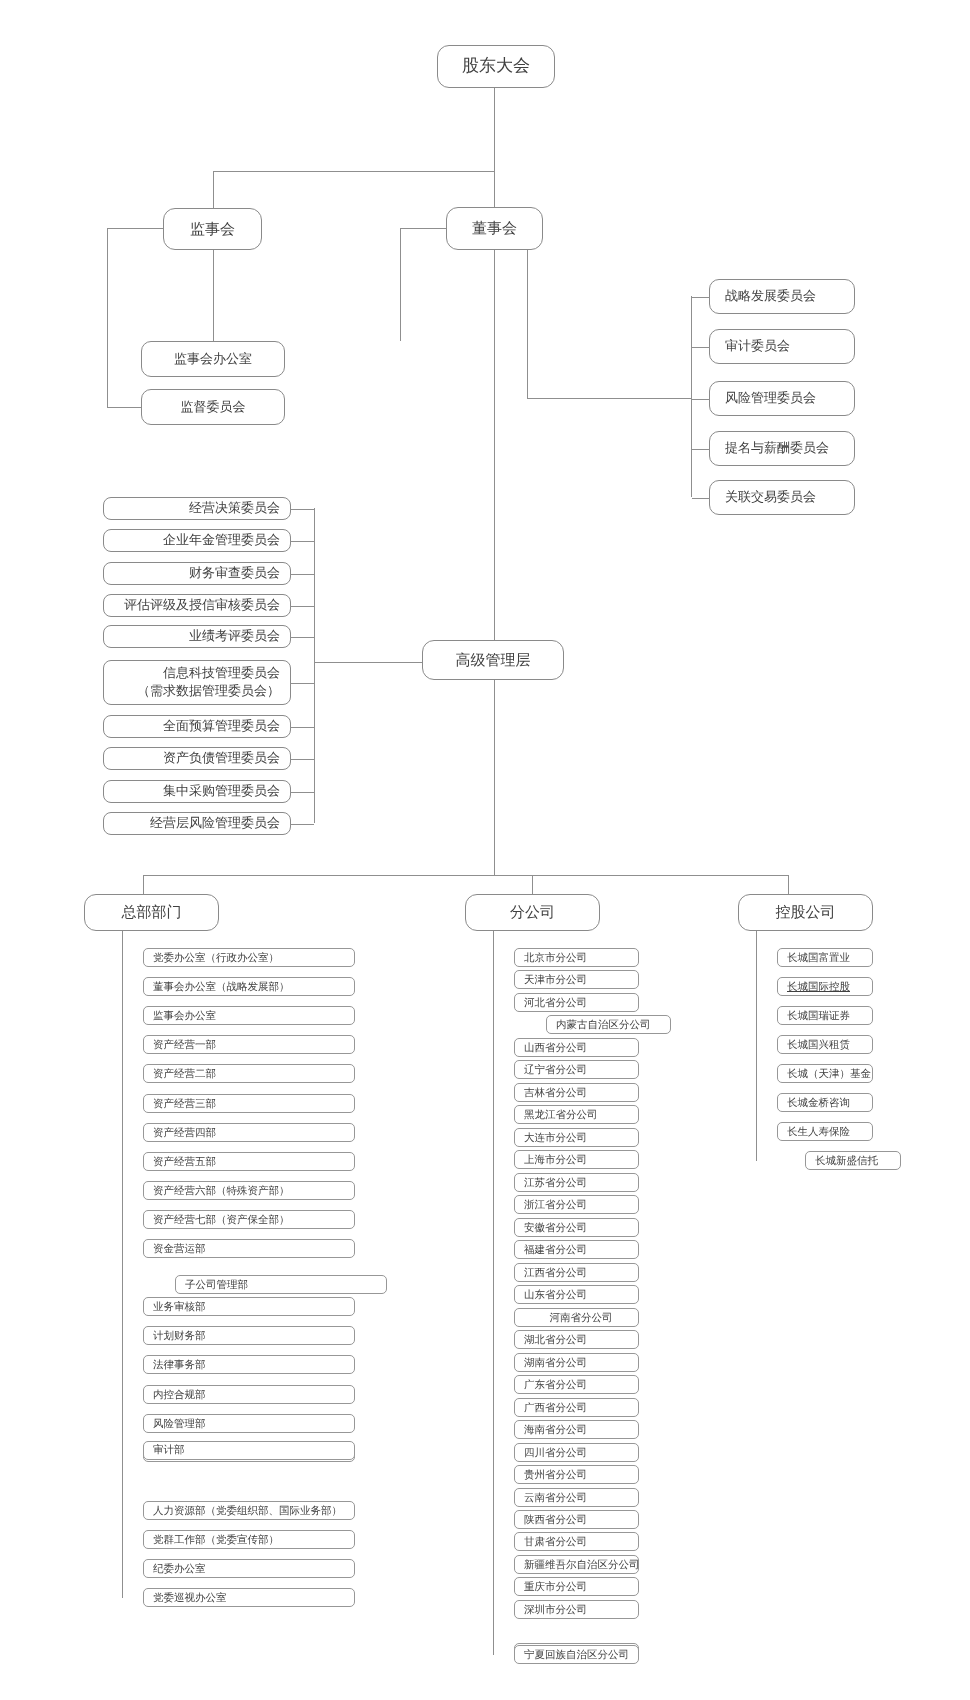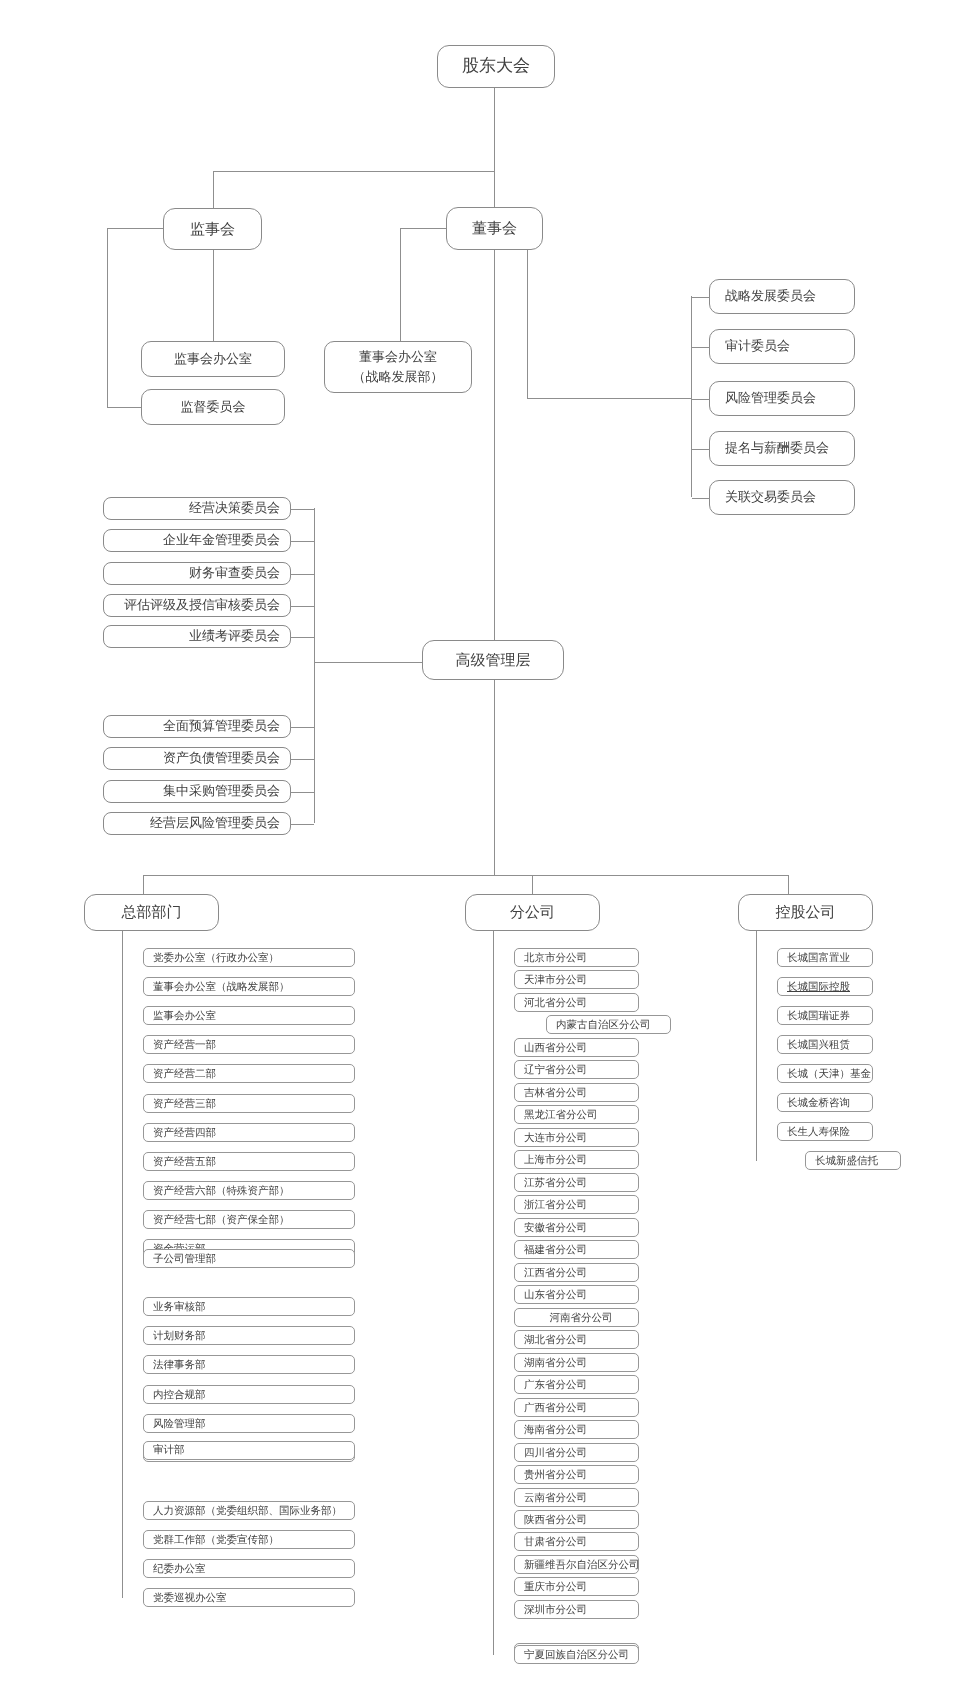--- a/index.html
+++ b/index.html
@@ -70,37 +70,37 @@
   <div class="line" style="left:788px;top:875px;width:1px;height:19px;"></div>
   <div class="line" style="left:122px;top:930px;width:1px;height:668px;"></div>
   <div class="line" style="left:493px;top:931px;width:1px;height:724px;"></div>
   <div class="line" style="left:756px;top:931px;width:1px;height:230px;"></div>
 
   <div class="box r12 n-root">股东大会</div>
   <div class="box r12 n-sup">监事会</div>
   <div class="box r12 n-brd">董事会</div>
   <div class="box r10 n-supoff">监事会办公室</div>
   <div class="box r10 n-supcom">监督委员会</div>
-  <div class="box r10 n-brdoff">
-    <div>董事会办公室</div>
-    <div>（战略发展部）</div>
-  </div>
   <div class="box r12 n-senior">高级管理层</div>
 
   <div class="rcom" style="top:279px;">战略发展委员会</div>
   <div class="rcom" style="top:329px;">审计委员会</div>
   <div class="rcom" style="top:381px;">风险管理委员会</div>
   <div class="rcom" style="top:431px;">提名与薪酬委员会</div>
   <div class="rcom" style="top:480px;">关联交易委员会</div>
 
   <div class="lcom" style="top:497px;">经营决策委员会</div>
   <div class="lcom" style="top:529px;">企业年金管理委员会</div>
   <div class="lcom" style="top:562px;">财务审查委员会</div>
   <div class="lcom" style="top:594px;">评估评级及授信审核委员会</div>
   <div class="lcom" style="top:625px;">业绩考评委员会</div>
+  <div class="lcom two" style="top:660px;">
+    <div>信息科技管理委员会</div>
+    <div>（需求数据管理委员会）</div>
+  </div>
   <div class="lcom" style="top:715px;">全面预算管理委员会</div>
   <div class="lcom" style="top:747px;">资产负债管理委员会</div>
   <div class="lcom" style="top:780px;">集中采购管理委员会</div>
   <div class="lcom" style="top:812px;">经营层风险管理委员会</div>
 
   <div class="box r12 n-hq">总部部门</div>
   <div class="box r12 n-branch">分公司</div>
   <div class="box r12 n-hold">控股公司</div>
 
   <div class="list" style="left:143px;top:948px;width:212px;">
@@ -108,21 +108,21 @@
       <div class="item-box" style="top: 29.1px;">董事会办公室（战略发展部）</div>
       <div class="item-box" style="top: 58.2px;">监事会办公室</div>
       <div class="item-box" style="top: 87.3px;">资产经营一部</div>
       <div class="item-box" style="top: 116.4px;">资产经营二部</div>
       <div class="item-box" style="top: 145.5px;">资产经营三部</div>
       <div class="item-box" style="top: 174.6px;">资产经营四部</div>
       <div class="item-box" style="top: 203.7px;">资产经营五部</div>
       <div class="item-box" style="top: 232.8px;">资产经营六部（特殊资产部）</div>
       <div class="item-box" style="top: 261.9px;">资产经营七部（资产保全部）</div>
       <div class="item-box" style="top: 291px;">资金营运部</div>
-      <div class="item-box" style="top: 301px;">子公司管理部</div>
+      <div class="item-box" style="top: 327px; margin-left: 32px;">子公司管理部</div>
       <div class="item-box" style="top: 349.2px;">业务审核部</div>
       <div class="item-box" style="top: 378.3px;">计划财务部</div>
       <div class="item-box" style="top: 407.4px;">法律事务部</div>
       <div class="item-box" style="top: 436.5px;">内控合规部</div>
       <div class="item-box" style="top: 465.6px;">风险管理部</div>
       <div class="item-box" style="top: 494.7px;">信息技术部</div>
       <div class="item-box" style="top: 493px; font-family: Liberation Mono, monospace;">审计部</div>
       <div class="item-box" style="top: 552.9px;">人力资源部（党委组织部、国际业务部）</div>
       <div class="item-box" style="top: 582px;">党群工作部（党委宣传部）</div>
       <div class="item-box" style="top: 611.1px;">纪委办公室</div>

